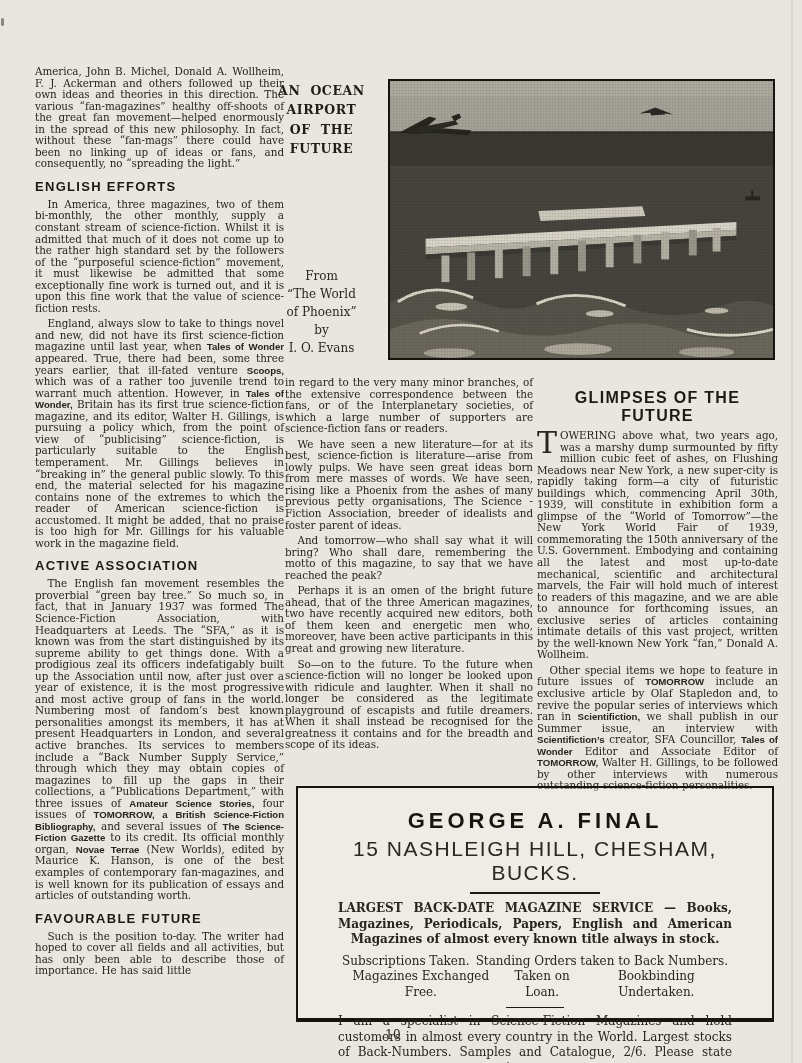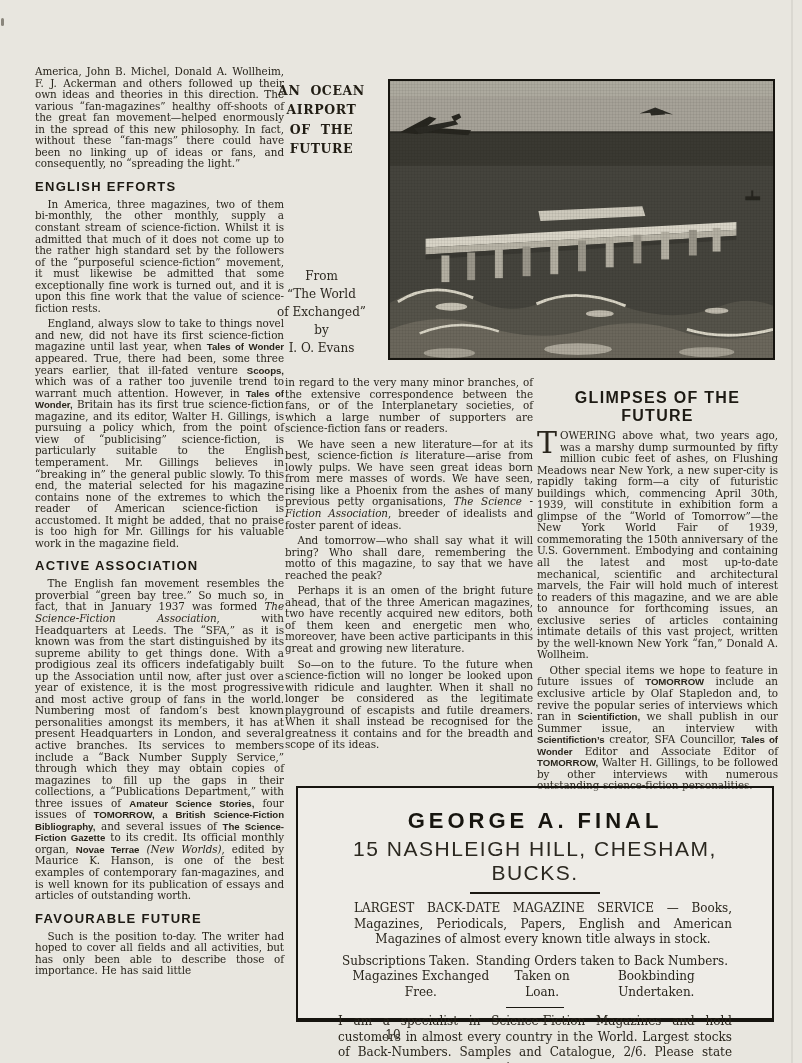--- a/index.html
+++ b/index.html
@@ -15,21 +15,21 @@
   .col-left{left:35px;top:66px;width:249px;}
   .col-mid{left:285px;top:377px;width:248px;}
   .col-right{left:537px;top:377px;width:241px;}
   .para{font-size:10.4px;line-height:11.55px;text-align:justify;margin:0 0 4px 0;
         text-indent:1.2em;letter-spacing:-0.05px;word-spacing:0.4px;hyphens:auto;}
   .para.noindent{text-indent:0;}
   .sec-head{font-family:"Liberation Sans", sans-serif;font-weight:bold;font-size:13px;
             letter-spacing:1.3px;margin:9px 0 5px 0;color:#1d1a13;}
   .col-right .sec-head{text-align:center;margin-top:12px;font-size:16px;}
   .b{font-family:"Liberation Sans", sans-serif;font-weight:bold;font-size:0.93em;}
-  .i{font-style:italic;}
+  .i{}
   .dropcap{float:left;font-size:30px;line-height:23px;padding:1px 3px 0 0;}
 
   
   .photo-caption{position:absolute;left:272px;top:81px;width:99px;height:276px;
                  display:flex;flex-direction:column;justify-content:space-between;
                  align-items:center;text-align:center;}
   .caption-title span{display:block;font-weight:bold;font-size:12.5px;line-height:1.55;
                       letter-spacing:0.6px;word-spacing:5px;color:#211d14;}
   .caption-credit span{display:block;font-size:12px;line-height:1.5;color:#2c2820;}
   .photo{position:absolute;left:388px;top:79px;width:387px;height:281px;
@@ -43,21 +43,21 @@
   
   .ad{position:absolute;left:296px;top:786px;width:478px;height:236px;box-sizing:border-box;
       border:2px solid #16140f;border-bottom-width:4px;background:rgba(255,255,255,0.25);
       text-align:center;padding:8px 40px;}
   .ad-name{font-family:"Liberation Sans", sans-serif;font-weight:bold;font-size:22px;
            letter-spacing:4px;color:#17150f;margin-top:12px;}
   .ad-address{font-family:"Liberation Sans", sans-serif;font-weight:400;font-size:21px;
               letter-spacing:1.5px;color:#2b2820;margin-top:3px;}
   .ad-rule{height:2px;background:#1a1812;width:130px;margin:7px auto 7px auto;}
   .ad-rule.small{width:58px;height:1.5px;margin:6px auto;}
-  .ad-service{font-size:12px;font-weight:normal;line-height:1.3;margin:2px 0 6px 16px;
+  .ad-service{font-size:12px;font-weight:bold;line-height:1.3;margin:2px 0 6px 0;
               text-align:justify;text-align-last:center;}
   .ad-line{display:flex;justify-content:space-between;font-size:12px;line-height:1.3;
            padding:0 4px;}
   .ad-line.three{justify-content:space-between;}
   .ad-specialist{font-size:12px;line-height:1.3;margin:4px 0;text-align:justify;text-align-last:center;}
 
   .page-number{position:absolute;left:368px;top:1028px;width:50px;text-align:center;
                font-size:12px;color:#2c2820;}
 </style>
 </head>
@@ -82,21 +82,21 @@
   <div class="photo-caption">
     <div class="caption-title">
         <span>AN OCEAN</span>
         <span>AIRPORT</span>
         <span>OF THE</span>
         <span>FUTURE</span>
       </div>
     <div class="caption-credit">
         <span>From</span>
         <span>“The World</span>
-        <span>of Exchanged”</span>
+        <span>of Phoenix”</span>
         <span>by</span>
         <span>I. O. Evans</span>
       </div>
   </div>
 
   <div class="photo">
     <svg viewBox="0 0 387 281" preserveAspectRatio="none">
 
       <rect x="0" y="0" width="387" height="52" fill="#a6a298"></rect>
       <rect x="0" y="0" width="387" height="16" opacity="0.6" fill="#b3afa3"></rect>

